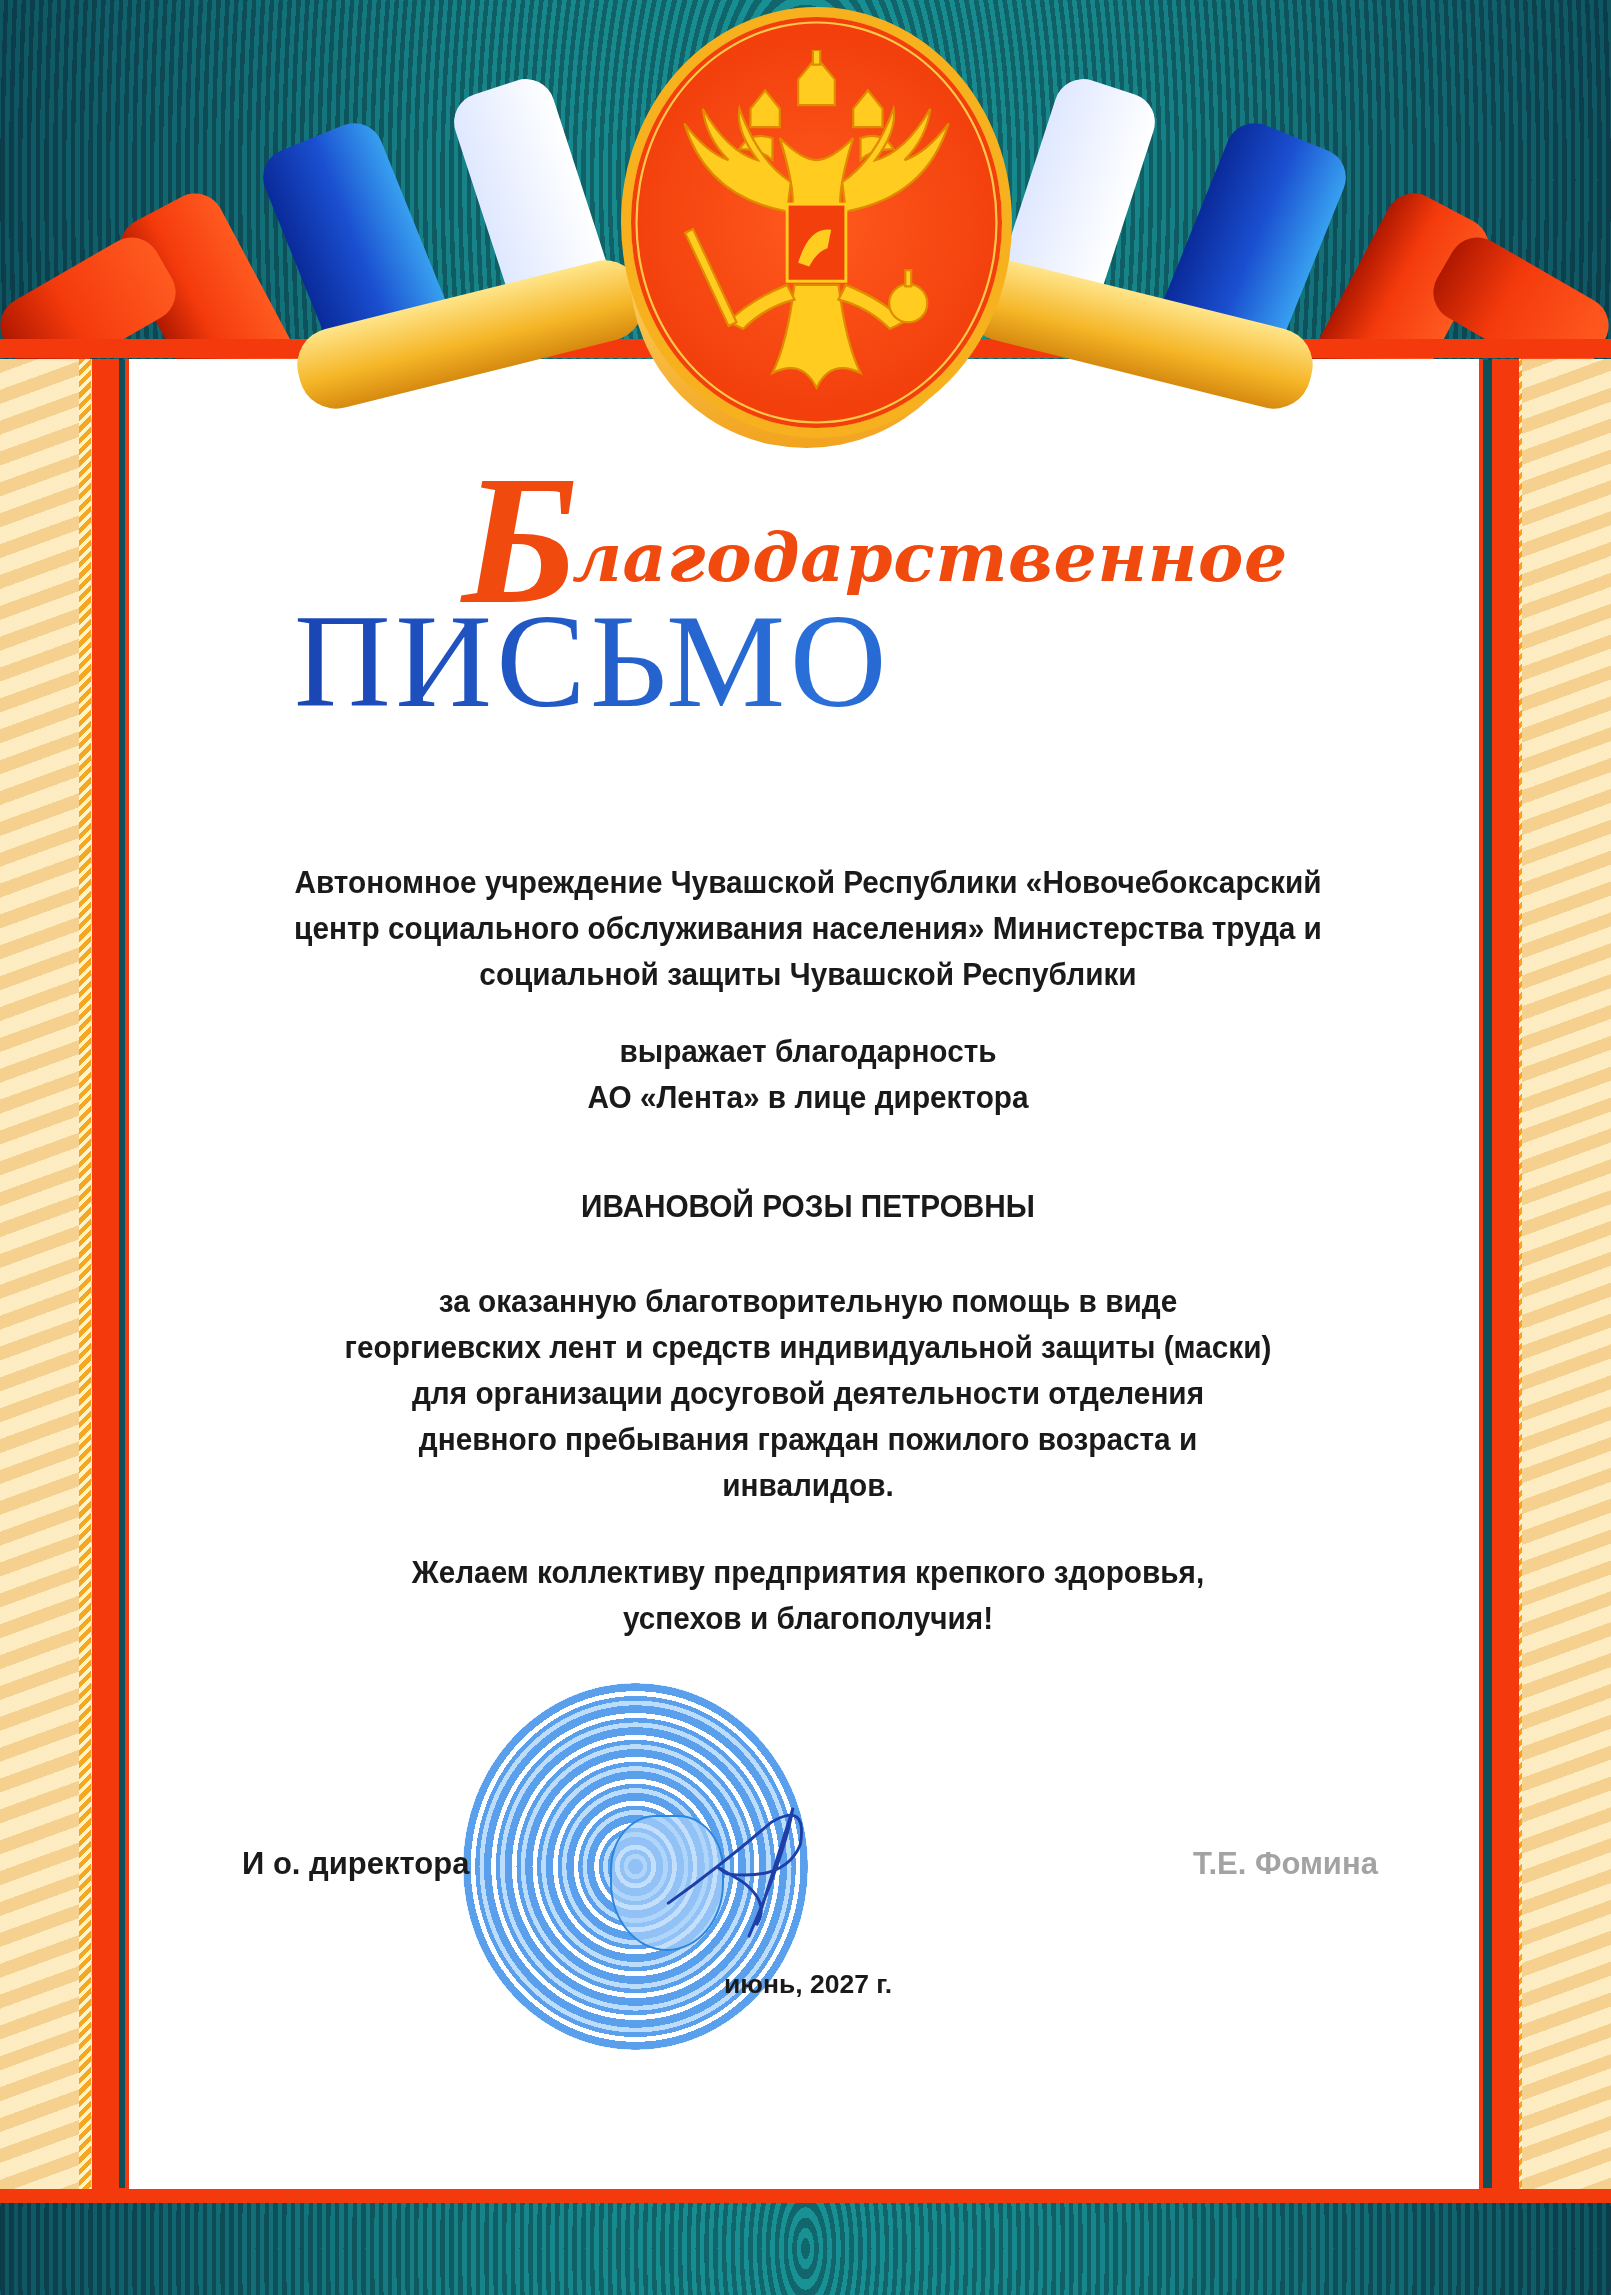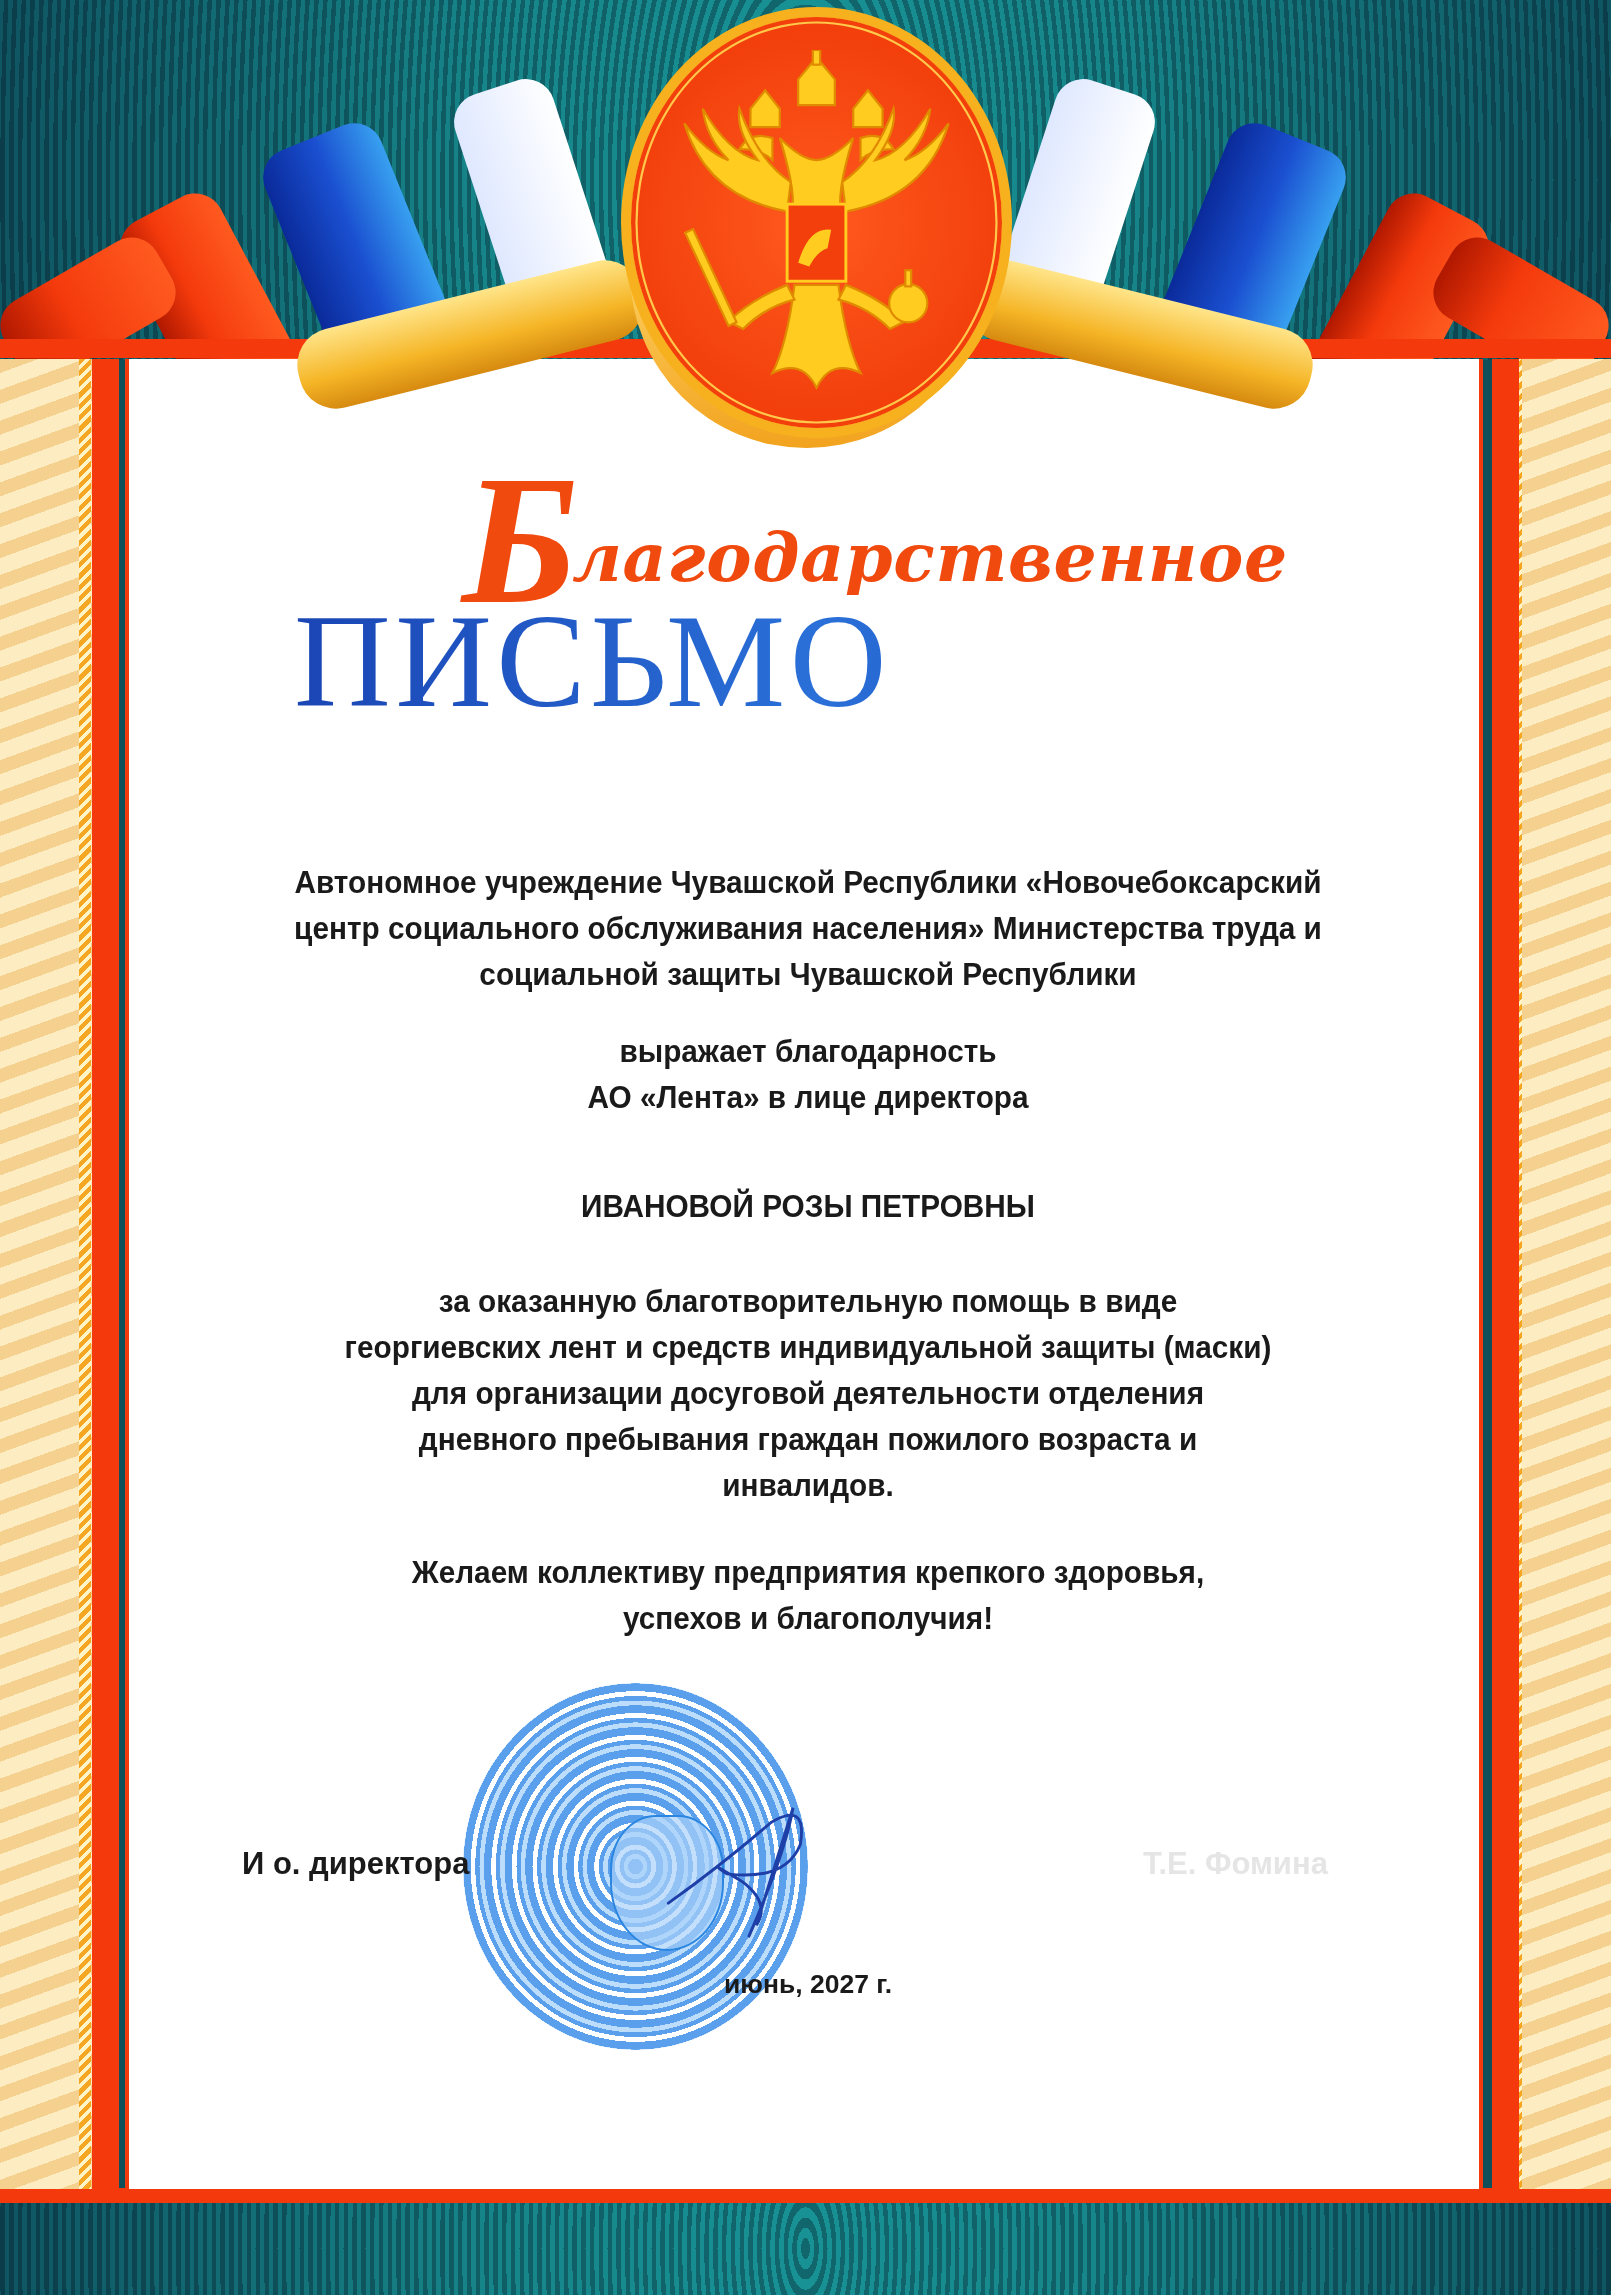--- a/index.html
+++ b/index.html
@@ -104,21 +104,21 @@
     font-family: "Liberation Sans", sans-serif; font-weight: bold; color: #1a1a1a;
     font-size: 31px; line-height: 46px; transform: scaleX(0.96);
   }
   .org { top: 860px; }
   .thanks { top: 1029px; }
   .name { top: 1184px; }
   .reason { top: 1279px; }
   .wish { top: 1550px; }
 
   .sign-role { position: absolute; left: 242px; top: 1846px; font-weight: bold; font-size: 31px; color: #1a1a1a; }
-  .sign-name { position: absolute; left: 1143px; top: 1846px; font-weight: bold; font-size: 31px; color: #e5e5e5; }
+  .sign-name { position: absolute; left: 1193px; top: 1846px; font-weight: bold; font-size: 31px; color: #a3a3a3; }
   .sign-date { position: absolute; left: 724px; top: 1969px; font-weight: bold; font-size: 26.5px; color: #1a1a1a; }
 
   
   .stamp {
     position: absolute; left: 463px; top: 1683px; width: 345px; height: 367px;
     border-radius: 50%;
     background:
       repeating-radial-gradient(ellipse at center, rgba(40,130,230,0.85) 0 7.3px, rgba(90,170,245,0.45) 7.3px 11.8px, rgba(40,130,230,0.85) 11.8px 16px, rgba(255,255,255,0.15) 16px 20.6px);
     opacity: 0.9;
   }

